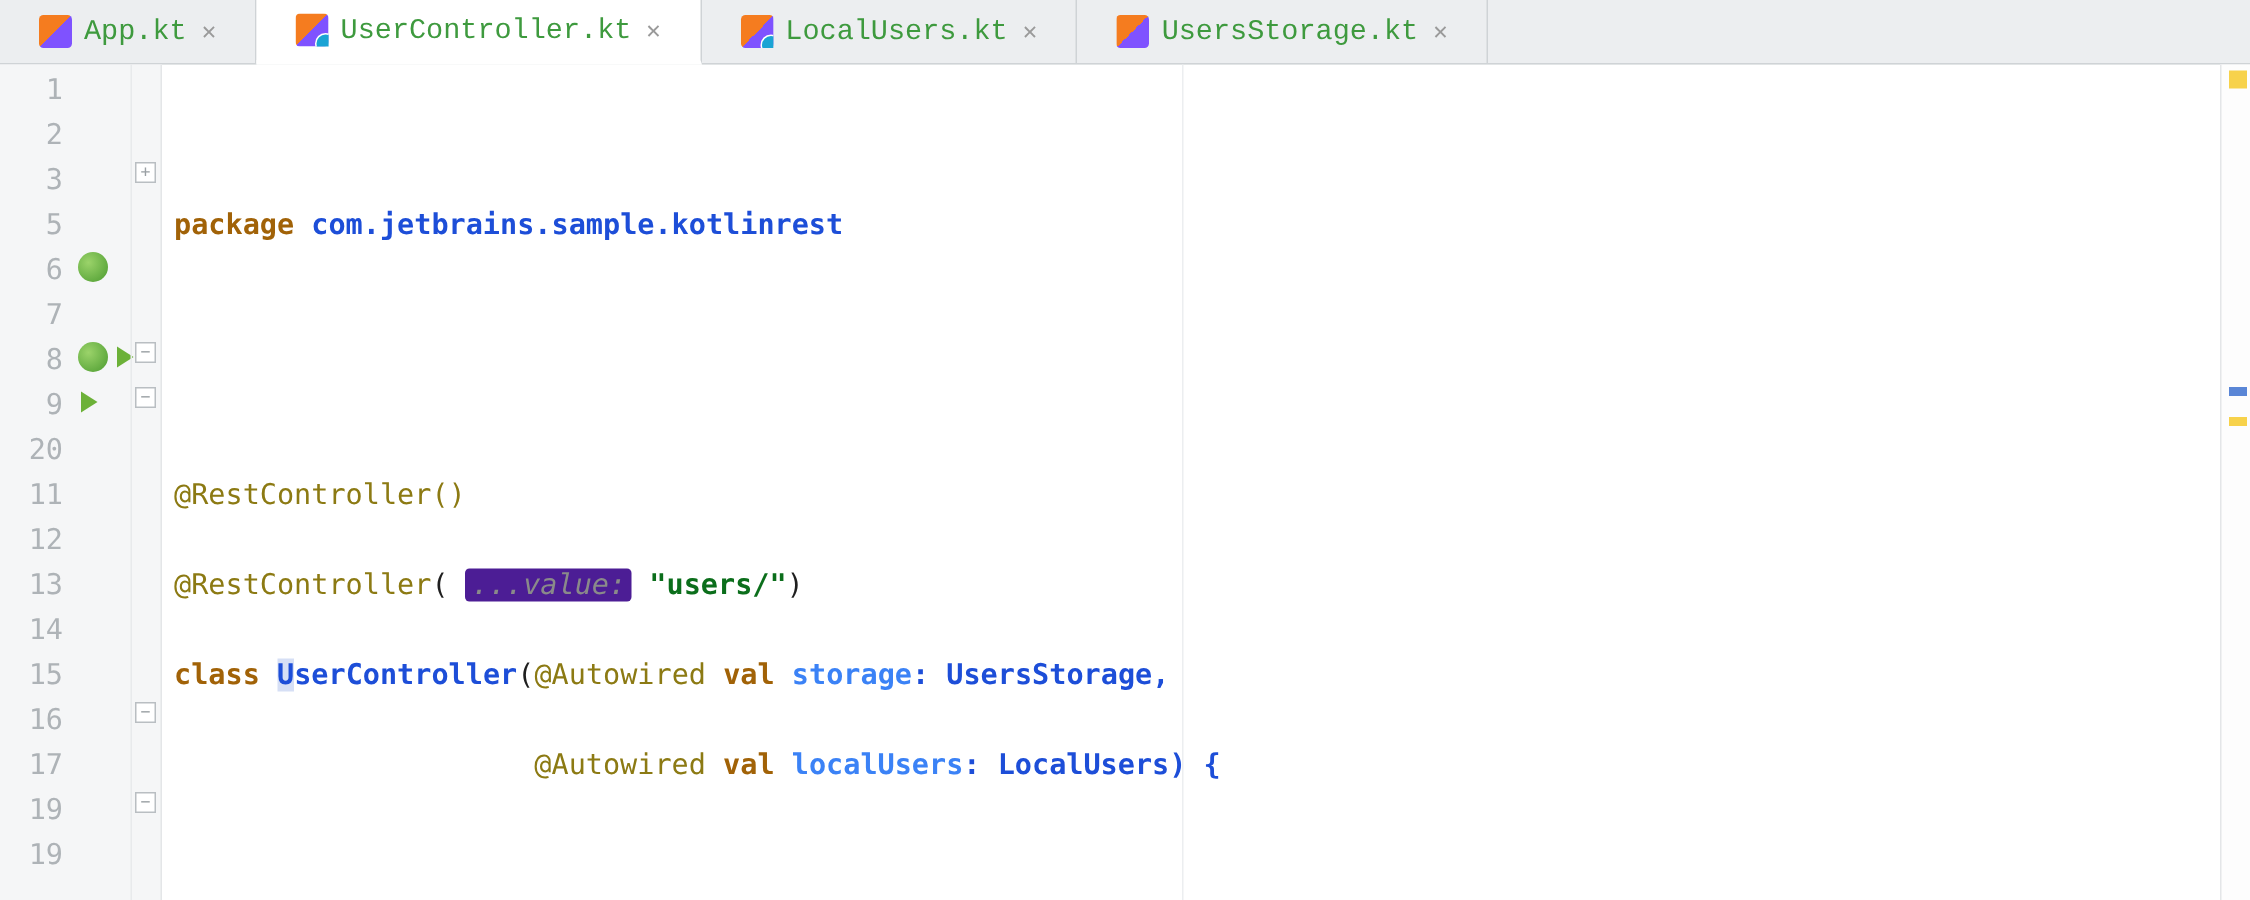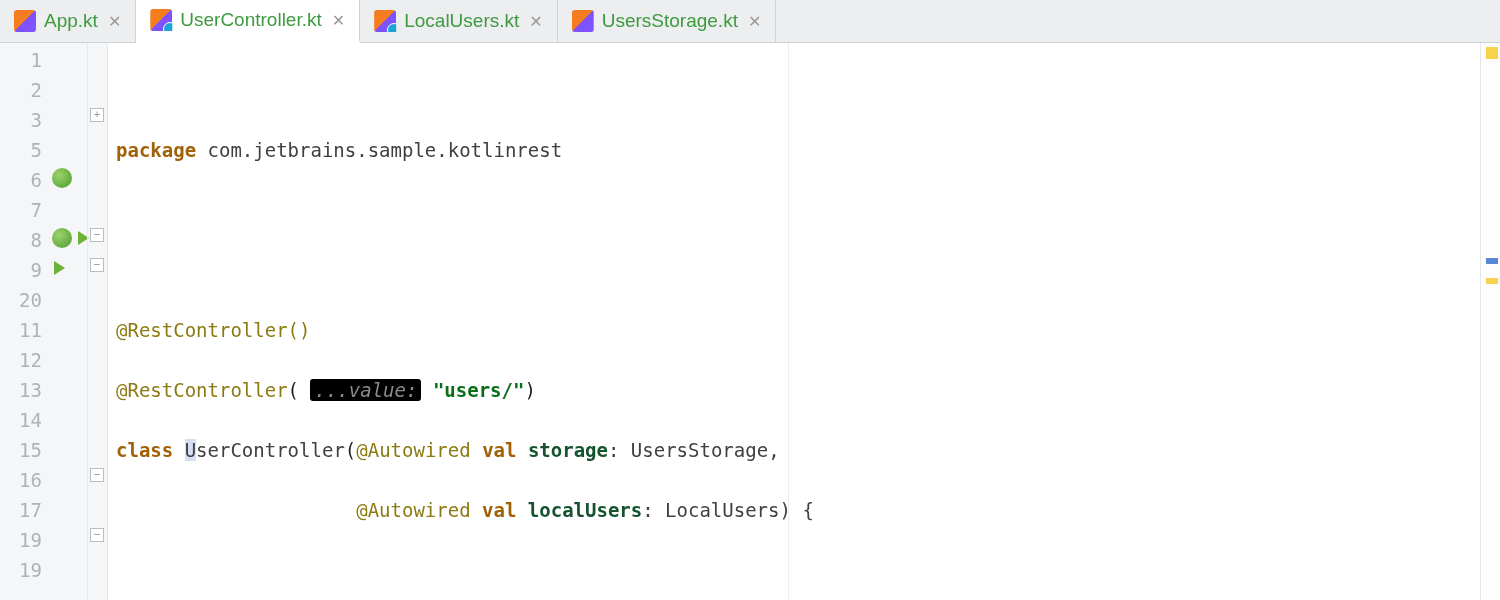--- a/index.html
+++ b/index.html
@@ -18,23 +18,23 @@
     align-items: stretch;
     height: 43px;
     background: #eceef0;
     border-bottom: 1px solid #cfd3d6;
     user-select: none;
   }
   .tab {
     display: flex;
     align-items: center;
     gap: 8px;
-    padding: 0 14px;
+    padding: 0 26px;
     border-right: 1px solid #cfd3d6;
-    font-family: Liberation Sans, sans-serif;
+    font-family: Liberation Mono, monospace;
     font-size: 19px;
     color: #4a4a4a;
     background: #eceef0;
     cursor: pointer;
   }
   .tab.active {
     background: #ffffff;
     border-bottom: 3px solid #ffffff;
     margin-bottom: -1px;
   }
@@ -114,25 +114,25 @@
   .code .hl-line {
     position:absolute; left:0; right:0; height:30px;
     background:#fffce6;
     z-index:-1;
   }
 
   
   .kw   { color:#a16207; font-weight:700; }           
   .ann  { color:#8c7a13; }                             
   .str  { color:#0b6e1b; font-weight:700; }            
-  .id   { color:#404040; }                             
-  .prop-b { color:#14532d; font-weight:700; }
+  .id   { color:#1d4ed8;font-weight:bold; }                             
+  .prop-b { color:#3b82f6; font-weight:700; }
   .hint {
     color:#8a8a8a; font-style:italic;
-    background:#000000; border-radius:3px; padding:0 4px;
+    background:#4c1d95; border-radius:3px; padding:0 4px;
   }
   .dots { color:#7a7a7a; background:#f2f2f2; border:1px solid #d8d8d8; padding:0 4px; }
   .caret { background:#d6dff5; }
 
   
   .rstrip {
     width: 20px;
     border-left:1px solid #e4e6e8;
     position:relative;
     background:#fdfdfd;

